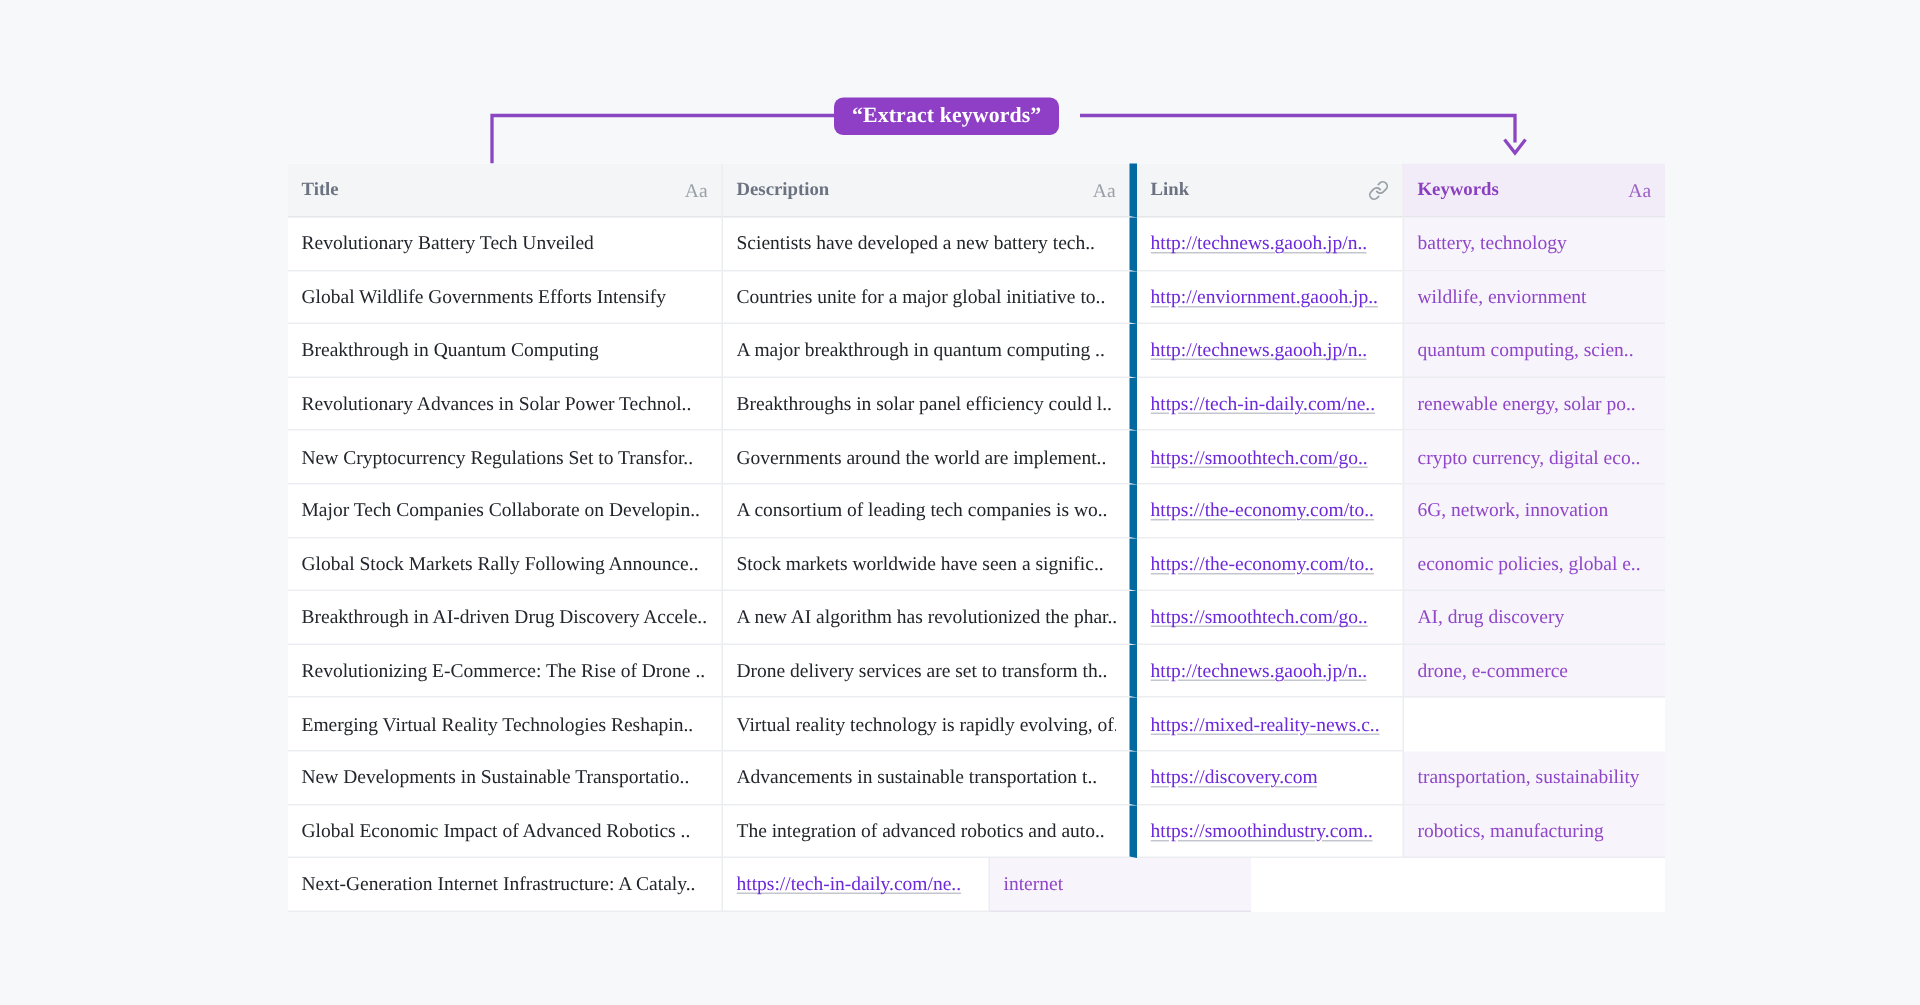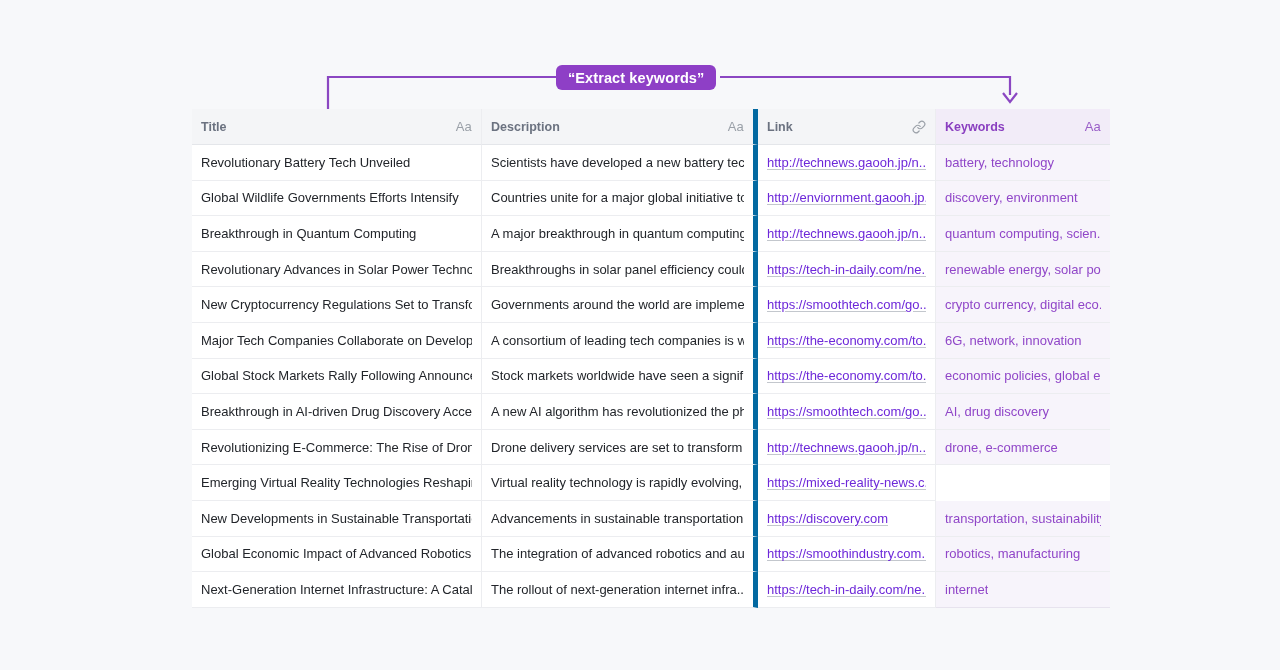--- a/index.html
+++ b/index.html
@@ -2,21 +2,21 @@
 <html><head>
 <meta charset="utf-8">
 <style>
   * { box-sizing: border-box; margin: 0; padding: 0; }
   html, body {
     width: 1280px; height: 670px;
     background: #F7F8FA;
     font-family: "Liberation Sans", sans-serif;
     overflow: hidden;
   }
-  #stage { position: relative; width: 1280px; height: 670px; }
+  #stage { position: relative; width: 1280px; height: 670px; font-family: Liberation Serif, serif; }
 
   
   .callout-layer { position: absolute; left: 0; top: 0; width: 1280px; height: 130px; }
   .callout-svg { position: absolute; left: 0; top: 0; }
   .callout-badge {
     position: absolute;
     left: 556px; top: 65px;
     height: 25px;
     padding: 0 12px;
     display: flex; align-items: center; justify-content: center;
@@ -164,21 +164,21 @@
           <div class="tcell c-title">
             <span class=" lbl">Global Wildlife Governments Efforts Intensify</span>
           </div>
           <div class="tcell c-desc">
             <span class=" lbl">Countries unite for a major global initiative to..</span>
           </div>
           <div class="tcell c-link">
             <span class="linktxt lbl">http://enviornment.gaooh.jp..</span>
           </div>
           <div class="tcell c-kw">
-            <span class="kwtxt lbl">discovery, environment</span>
+            <span class="kwtxt lbl">wildlife, enviornment</span>
           </div>
         </div>
         <div class="trow">
           <div class="tcell c-title">
             <span class=" lbl">Breakthrough in Quantum Computing</span>
           </div>
           <div class="tcell c-desc">
             <span class=" lbl">A major breakthrough in quantum computing ..</span>
           </div>
           <div class="tcell c-link">
@@ -308,23 +308,20 @@
             <span class="linktxt lbl">https://smoothindustry.com..</span>
           </div>
           <div class="tcell c-kw">
             <span class="kwtxt lbl">robotics, manufacturing</span>
           </div>
         </div>
         <div class="trow">
           <div class="tcell c-title">
             <span class=" lbl">Next-Generation Internet Infrastructure: A Cataly..</span>
           </div>
-          <div class="tcell c-desc">
-            <span class=" lbl">The rollout of next-generation internet infra..</span>
-          </div>
           <div class="tcell c-link">
             <span class="linktxt lbl">https://tech-in-daily.com/ne..</span>
           </div>
           <div class="tcell c-kw">
             <span class="kwtxt lbl">internet</span>
           </div>
         </div>
       </div>
   </div>
 

